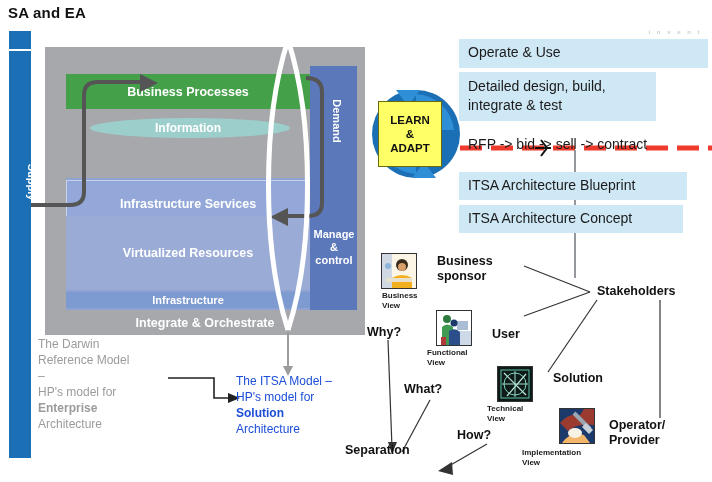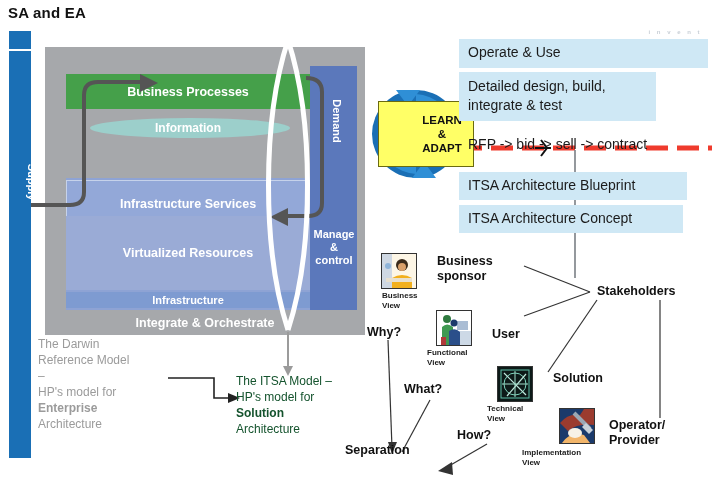--- a/index.html
+++ b/index.html
@@ -46,25 +46,25 @@
   #lb-operate{left:459px;top:39px;width:249px;height:29px;}
   #lb-detailed{left:459px;top:72px;width:197px;height:49px;line-height:19px;}
   #lb-rfp{left:459px;top:130px;width:249px;height:49px;line-height:19px;background:transparent;}
   #lb-blueprint{left:459px;top:172px;width:228px;height:28px;}
   #lb-concept{left:459px;top:205px;width:224px;height:28px;}
 
   
   #cycle{left:368px;top:84px;width:96px;height:101px;}
   #learn-box{left:378px;top:101px;width:62px;height:64px;background:#ffff66;
       border:1px solid #6a6a10;color:#111;font-weight:bold;font-size:11.5px;
-      display:flex;flex-direction:column;align-items:center;justify-content:center;line-height:14px;padding-left:32px;}
+      display:flex;flex-direction:column;align-items:center;justify-content:center;line-height:14px;}
 
   
   #darwin-caption{left:38px;top:336px;width:120px;color:#9b9b9b;font-size:12px;line-height:16px;}
-  #itsa-caption{left:236px;top:373px;width:120px;color:#14532d;font-size:12px;line-height:16px;}
+  #itsa-caption{left:236px;top:373px;width:120px;color:#1d4ed8;font-size:12px;line-height:16px;}
 
   
   .ico{position:absolute;width:34px;height:34px;border:1px solid #333;background:#fff;overflow:hidden;}
   .ico svg{display:block;}
   .icocap{position:absolute;font-size:8px;font-weight:bold;color:#1b1b1b;line-height:9.5px;}
   .bigcap{position:absolute;font-size:12.5px;font-weight:bold;color:#111;line-height:15px;}
 
   #ico-business{left:381px;top:253px;}
   #cap-business{left:382px;top:291px;width:46px;}
   #ico-functional{left:436px;top:310px;}

